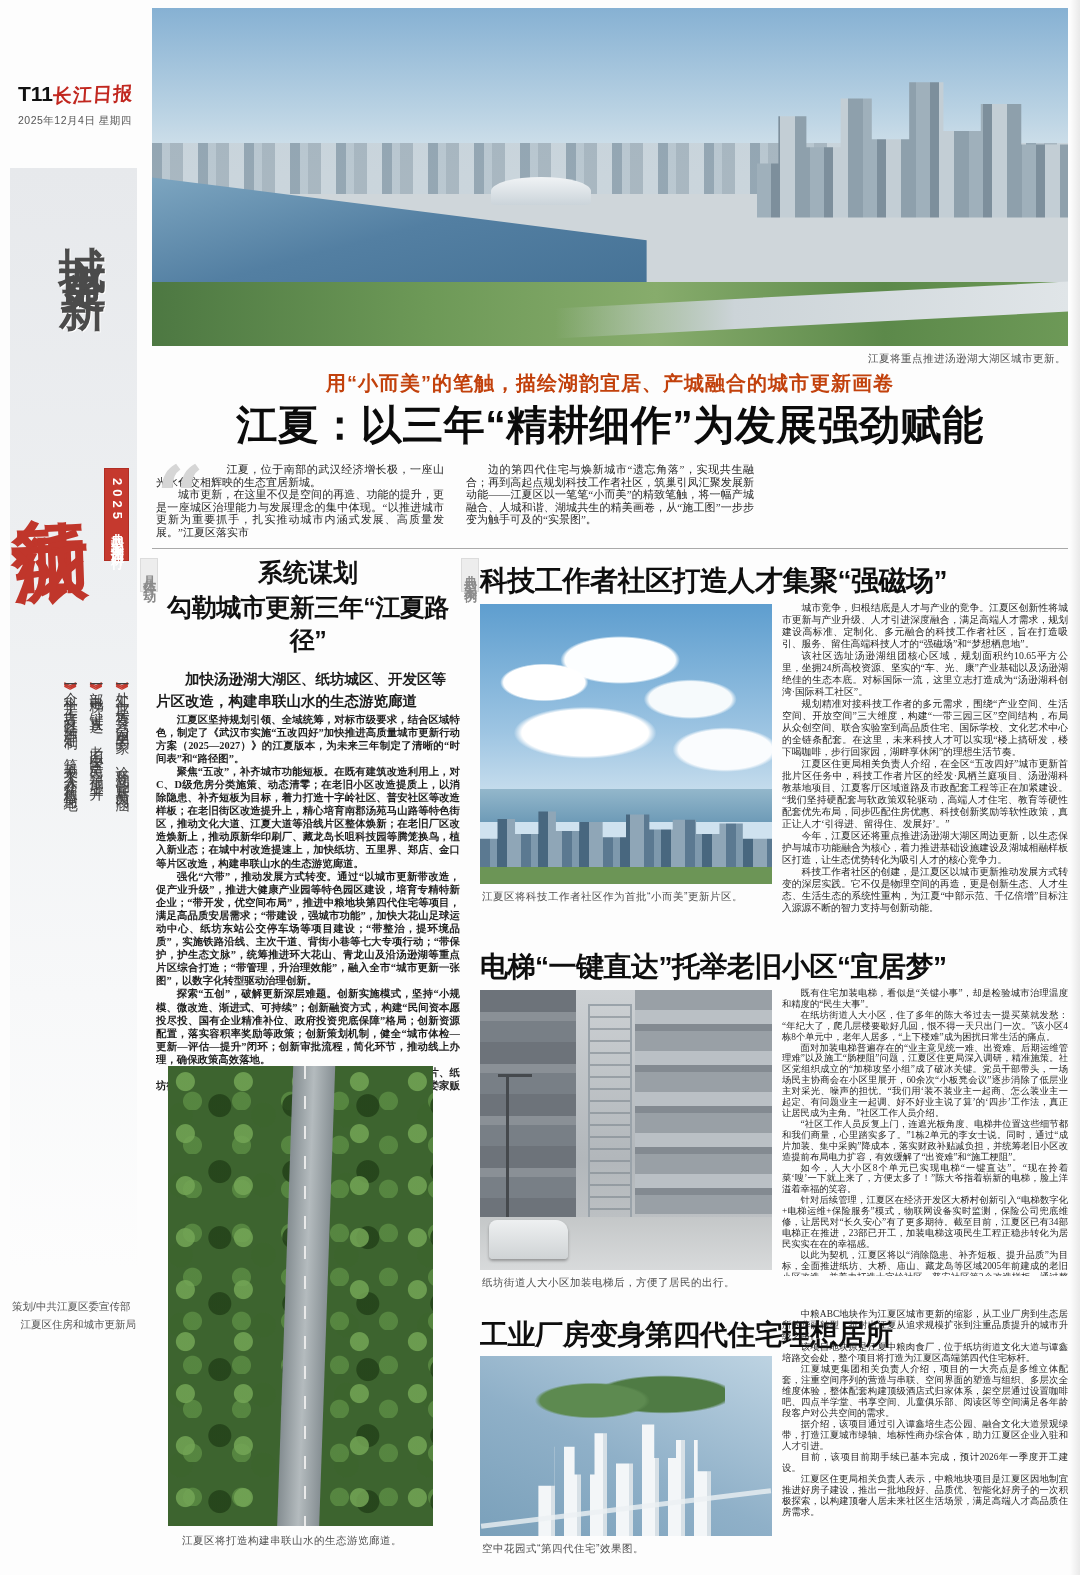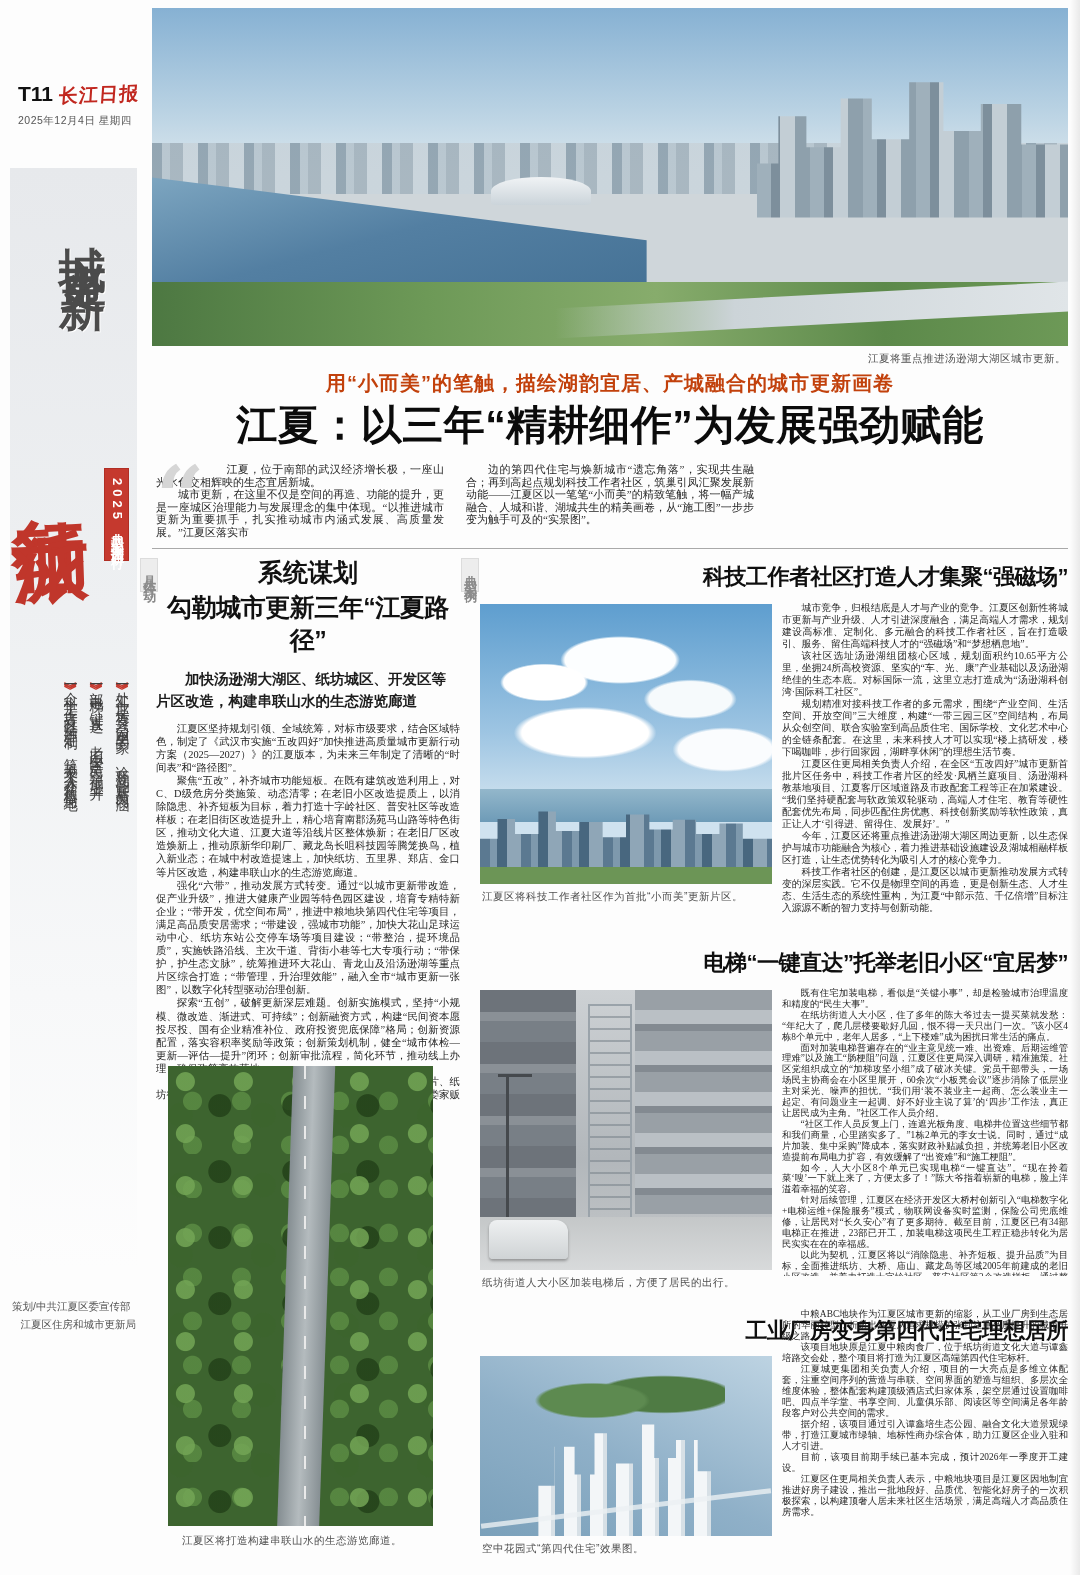--- a/index.html
+++ b/index.html
@@ -2,21 +2,21 @@
 <html lang="zh"><head>
 <meta charset="utf-8">
 <style>
   * { margin:0; padding:0; box-sizing:border-box; }
   html,body { width:1080px; height:1575px; }
   body { position:relative; background:#fdfdfd; font-family:"Liberation Sans",sans-serif; overflow:hidden; color:#222; }
   body::after { content:""; position:absolute; top:0; right:0; width:10px; height:100%; background:linear-gradient(90deg,transparent,rgba(0,0,0,.08)); pointer-events:none; }
 
   
   .masthead { position:absolute; left:18px; top:82px; width:130px; }
-  .masthead-row { display:flex; align-items:baseline; gap:6px; }
+  .masthead-row { display:flex; align-items:baseline; }
   .page-no { font-size:21px; font-weight:900; color:#111; }
   .paper-logo { font-family:"DejaVu Serif",serif; font-size:19px; font-weight:900; color:#c1271f; transform:skewX(-6deg) rotate(-2deg); display:inline-block; letter-spacing:1px; }
   .issue-date { margin-top:6px; font-size:10.5px; color:#555; letter-spacing:.5px; }
 
   
   .side-panel { position:absolute; left:10px; top:168px; width:127px; height:1100px;
     background:linear-gradient(180deg,#e7e9ec 0%,#eef0f2 40%,#f7f8f9 75%,#fdfdfd 100%); }
   .series-title { position:absolute; top:40px; left:42px; writing-mode:vertical-rl; font-family:"Liberation Serif",serif;
     font-size:47px; font-weight:800; color:#4b4b4b; letter-spacing:12px; text-shadow:1px 1px 0 #fff; }
   .series-sub { position:absolute; top:290px; left:0px; writing-mode:vertical-rl; font-family:"DejaVu Serif",serif;
@@ -67,40 +67,40 @@
   
   .vtag { position:absolute; writing-mode:vertical-rl; font-size:13px; font-weight:700; color:#8b8b8b; letter-spacing:5px;
     background:#ededed; border:1px solid #dcdcdc; padding:6px 1px; line-height:1.1; }
 
   
   .art-left { position:absolute; top:548px; left:4px; width:304px; }
   .art-left .t1,.art-left .t2 { text-align:center; font-weight:900; color:#111; }
   .art-left .t1 { font-size:25px; }
   .art-left .t2 { font-size:25px; margin-top:2px; letter-spacing:-.5px; }
   .art-left .sub { margin-top:12px; font-size:14.5px; font-weight:700; line-height:1.5; color:#1c1c1c; text-indent:2em; }
-  .art-left .body { margin-top:9px; height:380px; overflow:hidden; }
+  .art-left .body { height:380px; overflow:hidden;font-weight:bold; }
   .body p { font-family:"Liberation Serif",serif; text-align:justify; text-indent:2em; color:#1f1f1f; }
   .art-left .body p { font-size:10.4px; line-height:13.1px; }
 
   .forest-photo { position:absolute; top:1058px; left:16px; width:265px; height:460px; }
   .pf-bg { inset:0; background-color:#3d642f;
     background-image:radial-gradient(circle at 30% 30%, rgba(115,165,85,.85) 0 9px, transparent 10px),
       radial-gradient(circle at 70% 60%, rgba(35,65,25,.85) 0 11px, transparent 12px),
       radial-gradient(circle at 50% 80%, rgba(95,145,70,.75) 0 9px, transparent 10px),
       radial-gradient(circle at 15% 70%, rgba(60,100,45,.8) 0 12px, transparent 13px);
     background-size:58px 52px,74px 66px,49px 44px,83px 70px; }
   .pf-road { left:44%; top:-4px; width:42px; height:104%; transform:skewX(-2deg);
     background:linear-gradient(90deg,#848d91,#b4bbbe 50%,#868f93); }
   .pf-line { left:calc(44% + 19px); top:0; width:2.5px; height:100%;
     background:repeating-linear-gradient(180deg,#e9e9e9 0 13px,transparent 13px 30px); }
   .forest-caption { position:absolute; top:1526px; left:30px; }
 
   
   .right-col { position:absolute; left:328px; top:548px; width:588px; }
-  .rc-title { position:absolute; left:0; width:100%; text-align:right; font-size:22px; font-weight:900; color:#0e0e0e; letter-spacing:-.5px; }
+  .rc-title { position:absolute; left:0; width:100%; text-align:left; font-size:28px; font-weight:900; color:#0e0e0e; letter-spacing:-.5px; }
   .rc-photo { position:absolute; left:0; width:292px; }
   .rc-caption { position:absolute; left:2px; width:290px; }
   .rc-text { position:absolute; left:302px; width:286px; overflow:hidden; }
   .rc-text p { font-size:9.8px; line-height:12px; }
 
   
   .p2 { height:280px; }
   .p2-sky { inset:0; background:linear-gradient(180deg,#5e9ecf,#9cc4e2 45%,#cfe2ef 72%); }
   .p2-clouds { inset:0; background:
     radial-gradient(70px 30px at 22% 28%, #ffffff 58%, transparent 63%),

